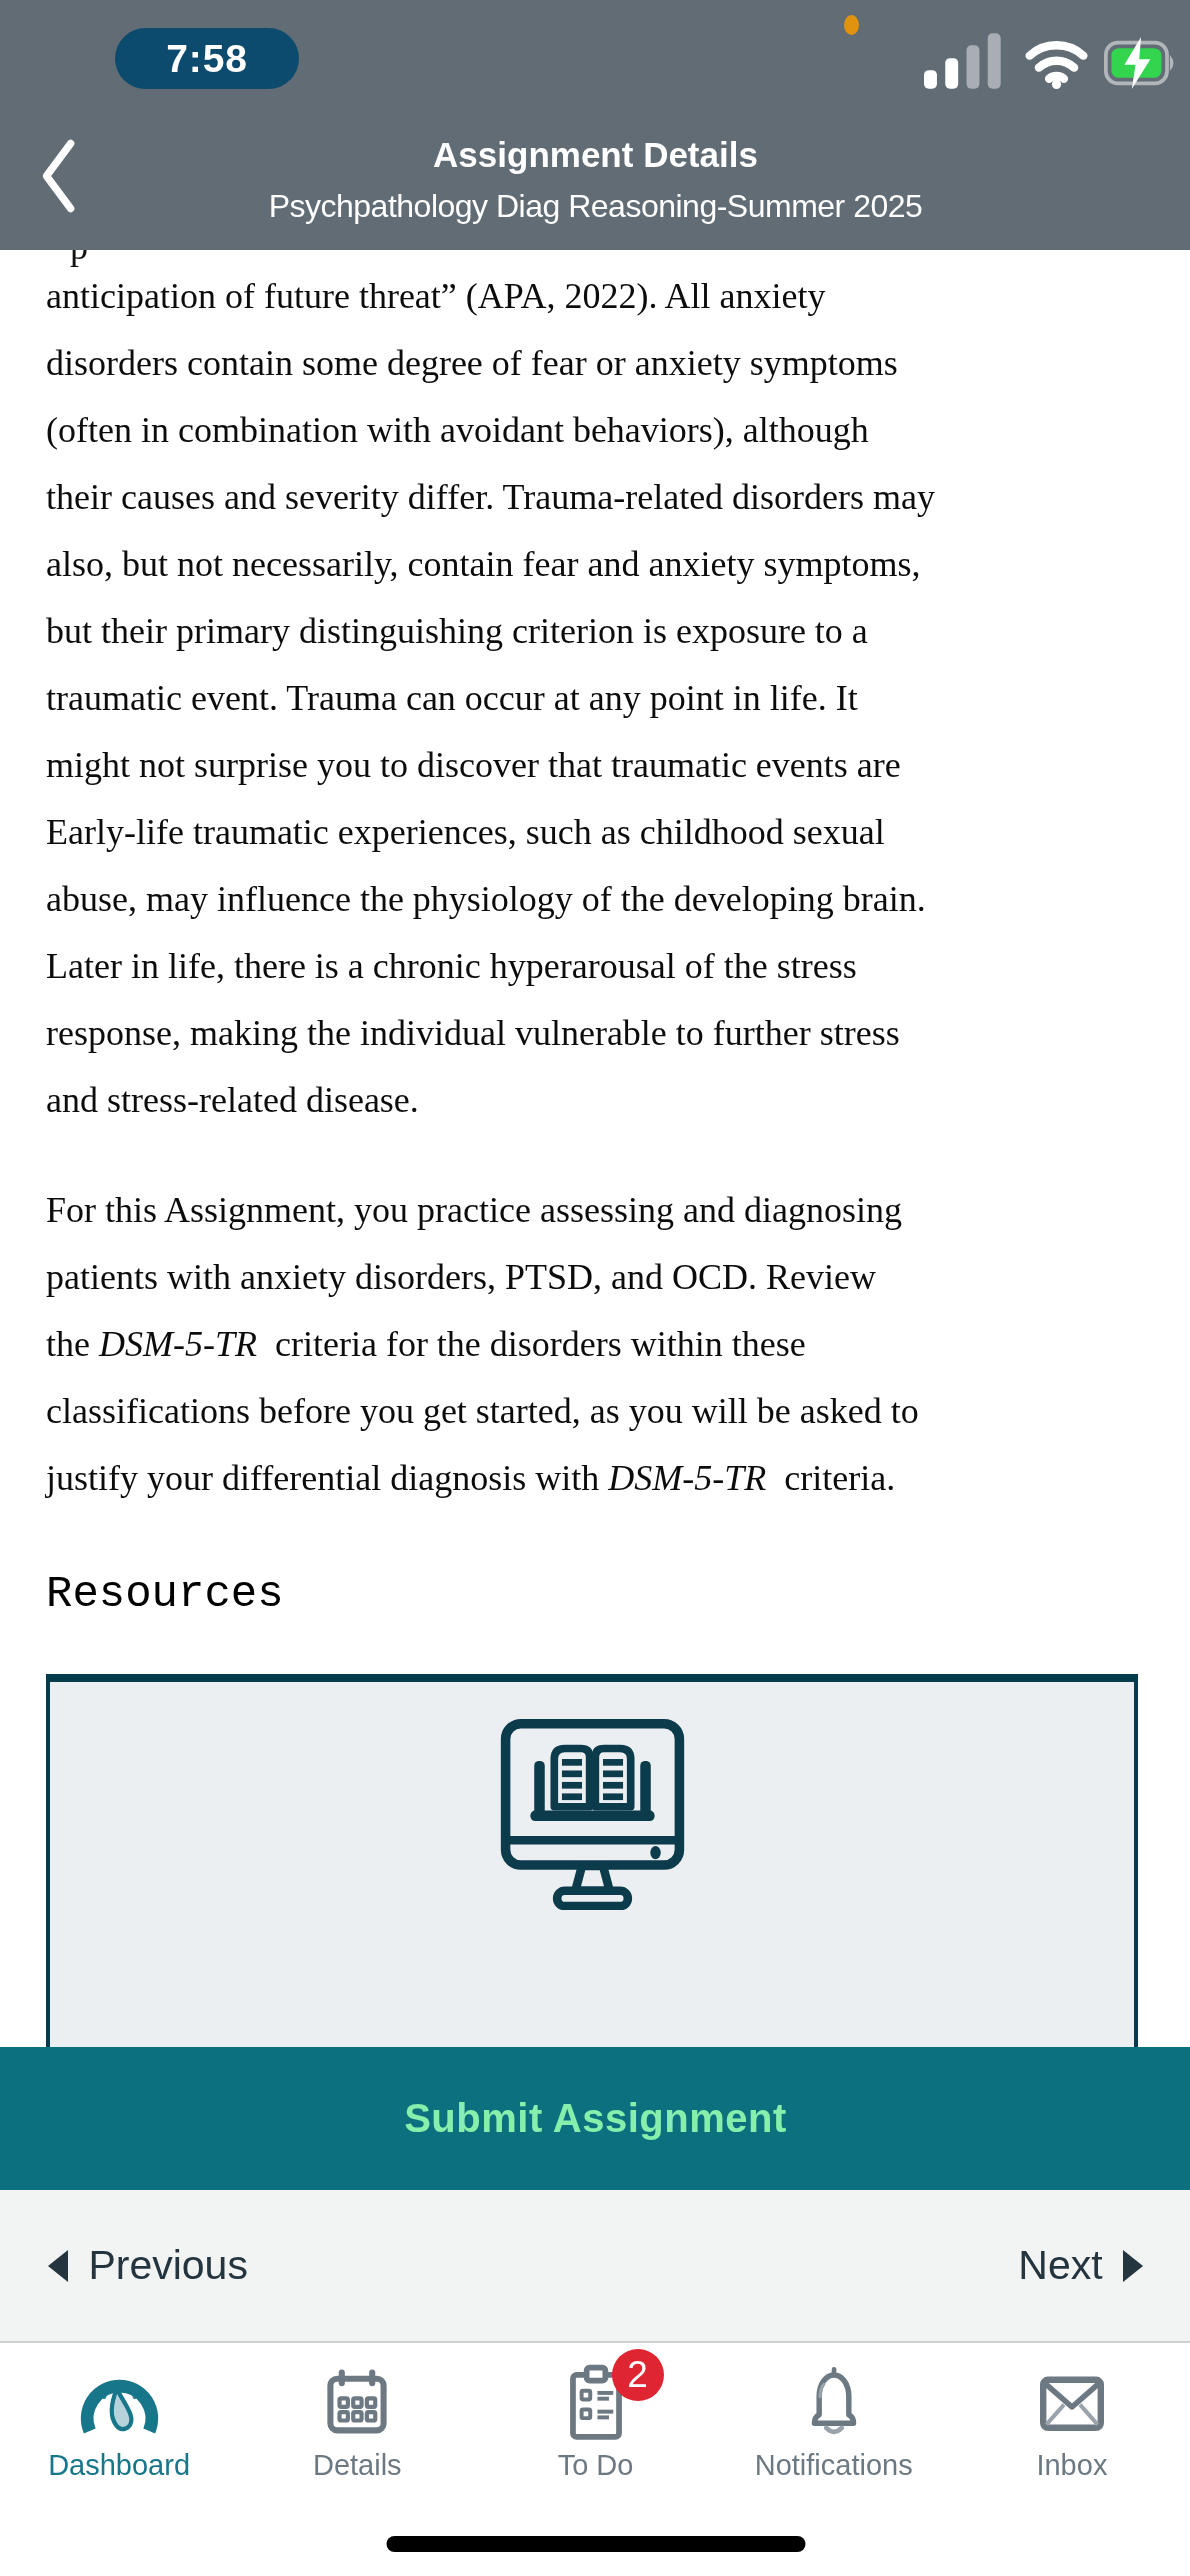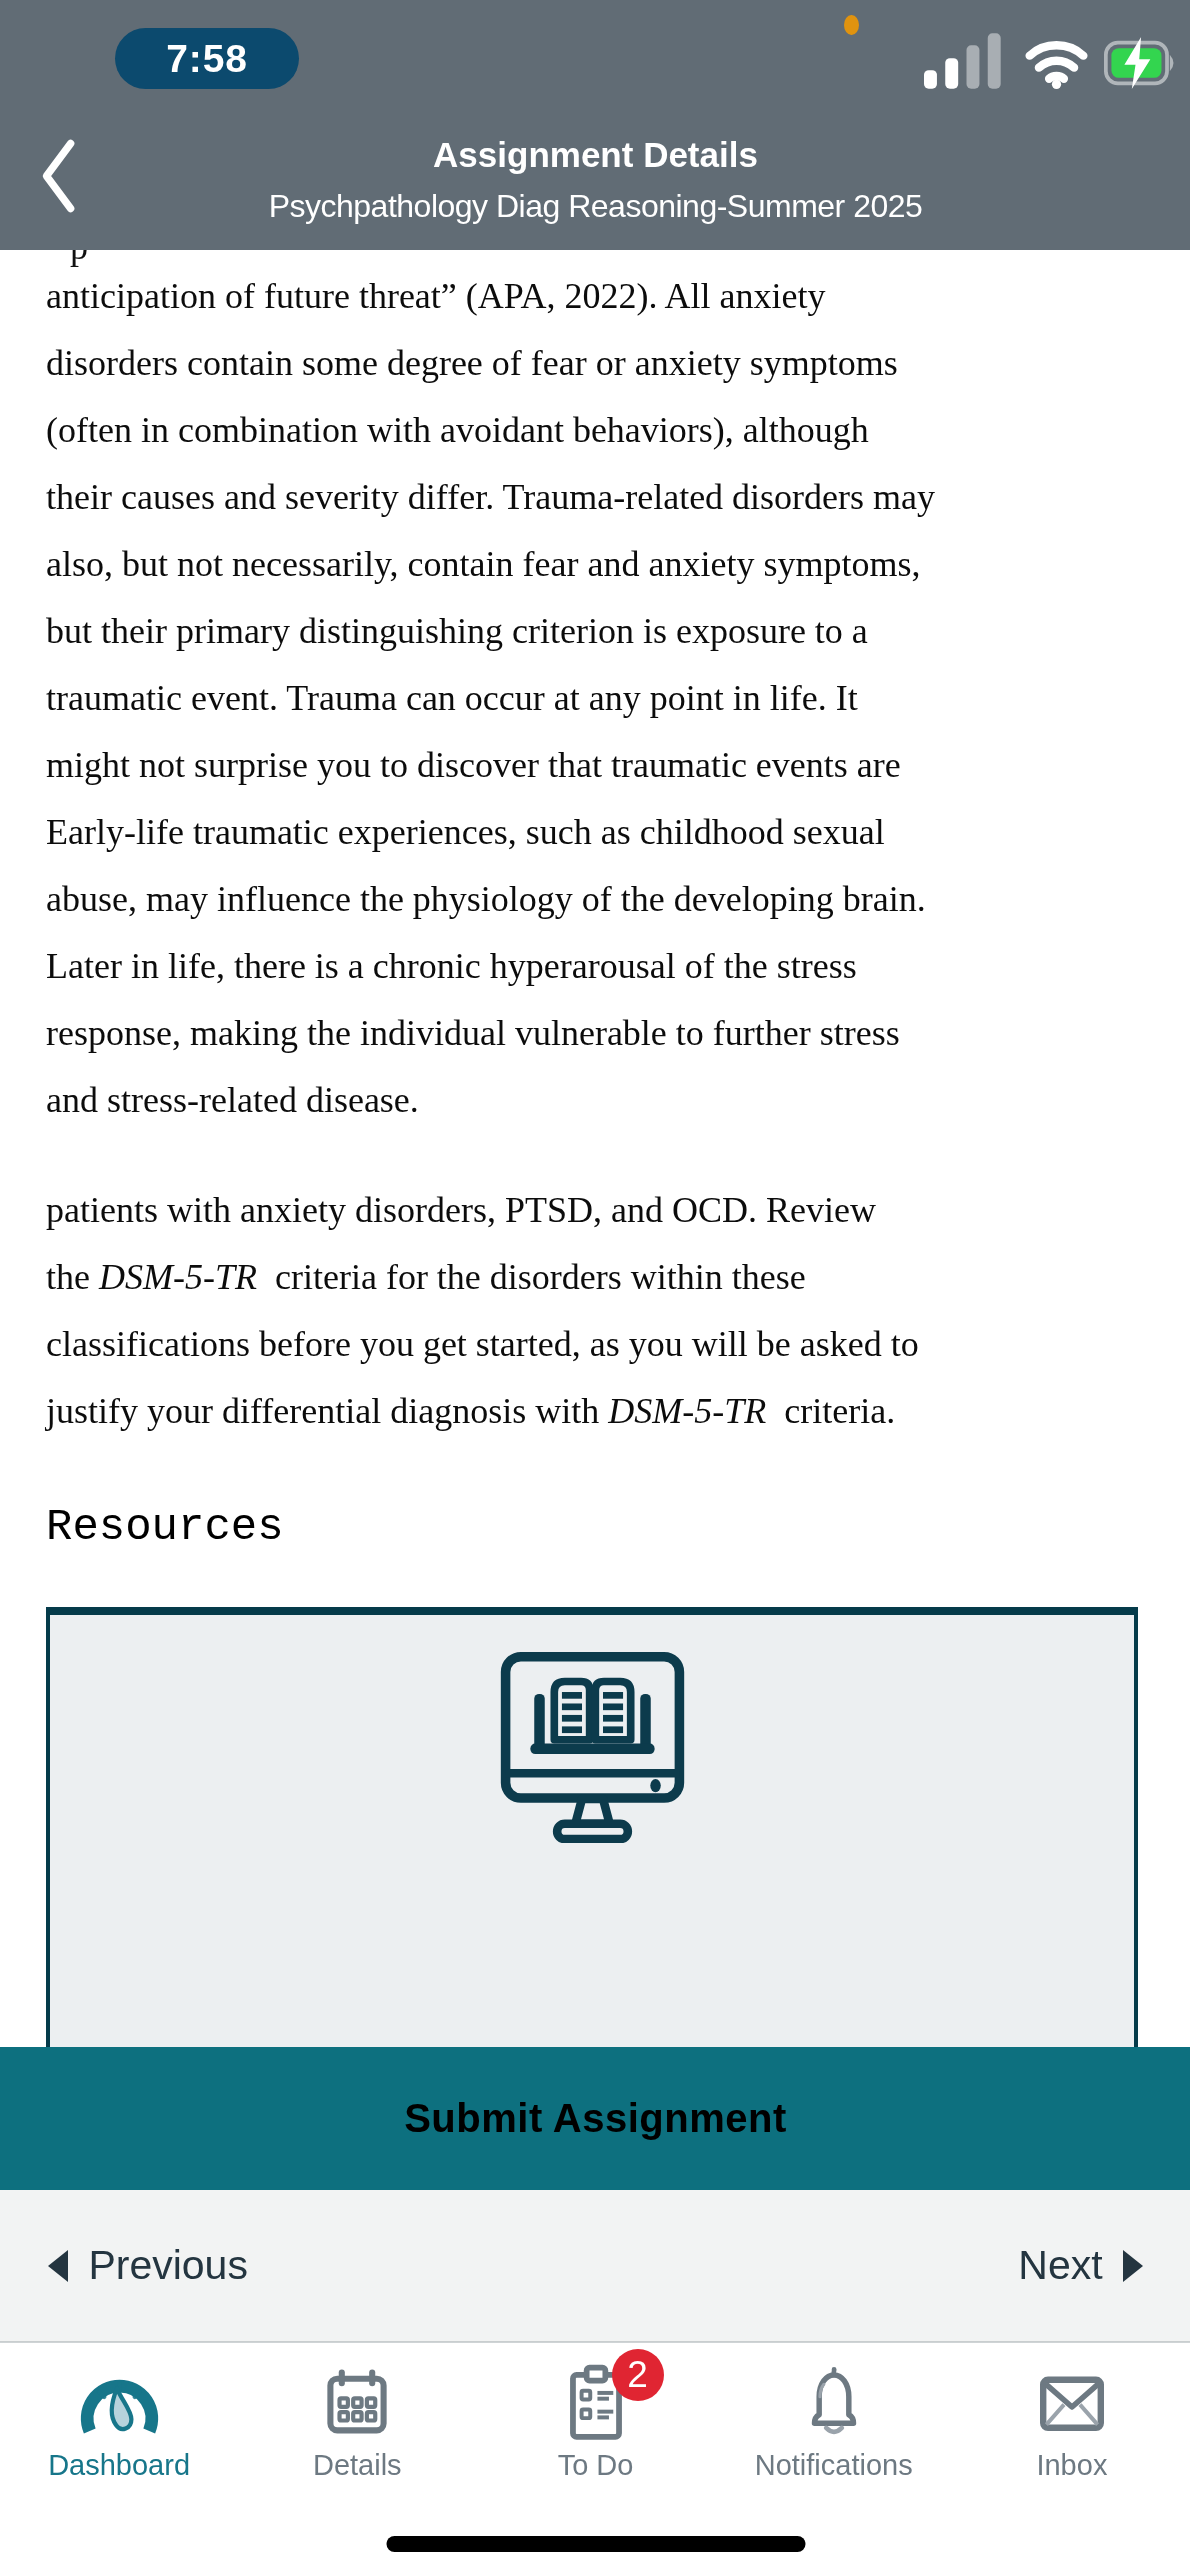--- a/index.html
+++ b/index.html
@@ -50,21 +50,21 @@
     background:#eceff1;border:4.6px solid #053b4a;border-top-width:8.3px;
     display:flex;justify-content:center;
   }
   .res-card svg{margin-top:33px;}
   
   .submit-bar{
     position:absolute;top:2047px;left:0;width:1191px;height:143px;
     background:#0d707f;display:flex;align-items:center;justify-content:center;
     cursor:pointer;z-index:20;
   }
-  .submit-label{color:#000000;font-size:40px;font-weight:600;letter-spacing:0.5px;}
+  .submit-label{color:#86efac;font-size:40px;font-weight:600;letter-spacing:0.5px;}
   
   .pager{
     position:absolute;top:2190px;left:0;width:1191px;height:152px;
     background:#f2f3f3;display:flex;align-items:center;justify-content:space-between;
     padding:0 48px;box-sizing:border-box;z-index:20;
     border-bottom:1.9px solid #c9cecf;
   }
   .pager-btn{display:flex;align-items:center;gap:20.4px;cursor:pointer;color:#243540;font-size:41px;font-weight:400;}
   .tri{width:0;height:0;border-style:solid;}
   .tri-left{border-width:16px 20.4px 16px 0;border-color:transparent #243540 transparent transparent;}
@@ -149,20 +149,21 @@
           <div class="tline"><span>but their primary distinguishing criterion is exposure to a</span></div>
           <div class="tline"><span>traumatic event. Trauma can occur at any point in life. It</span></div>
           <div class="tline"><span>might not surprise you to discover that traumatic events are</span></div>
           <div class="tline"><span>Early-life traumatic experiences, such as childhood sexual</span></div>
           <div class="tline"><span>abuse, may influence the physiology of the developing brain.</span></div>
           <div class="tline"><span>Later in life, there is a chronic hyperarousal of the stress</span></div>
           <div class="tline"><span>response, making the individual vulnerable to further stress</span></div>
           <div class="tline"><span>and stress-related disease.</span></div>
         </div>
       <div class="para2">
+          <div class="tline"><span>For this Assignment, you practice assessing and diagnosing</span></div>
           <div class="tline"><span>patients with anxiety disorders, PTSD, and OCD. Review</span></div>
           <div class="tline"><span>the </span><span class="it">DSM-5-TR</span><span>&nbsp; criteria for the disorders within these</span></div>
           <div class="tline"><span>classifications before you get started, as you will be asked to</span></div>
           <div class="tline"><span>justify your differential diagnosis with </span><span class="it">DSM-5-TR</span><span>&nbsp; criteria.</span></div>
         </div>
 
       <div class="res-heading">Resources</div>
 
       <div class="res-card" style="margin-left:0;">
         <svg width="191" height="195" viewBox="0 0 200 204">

